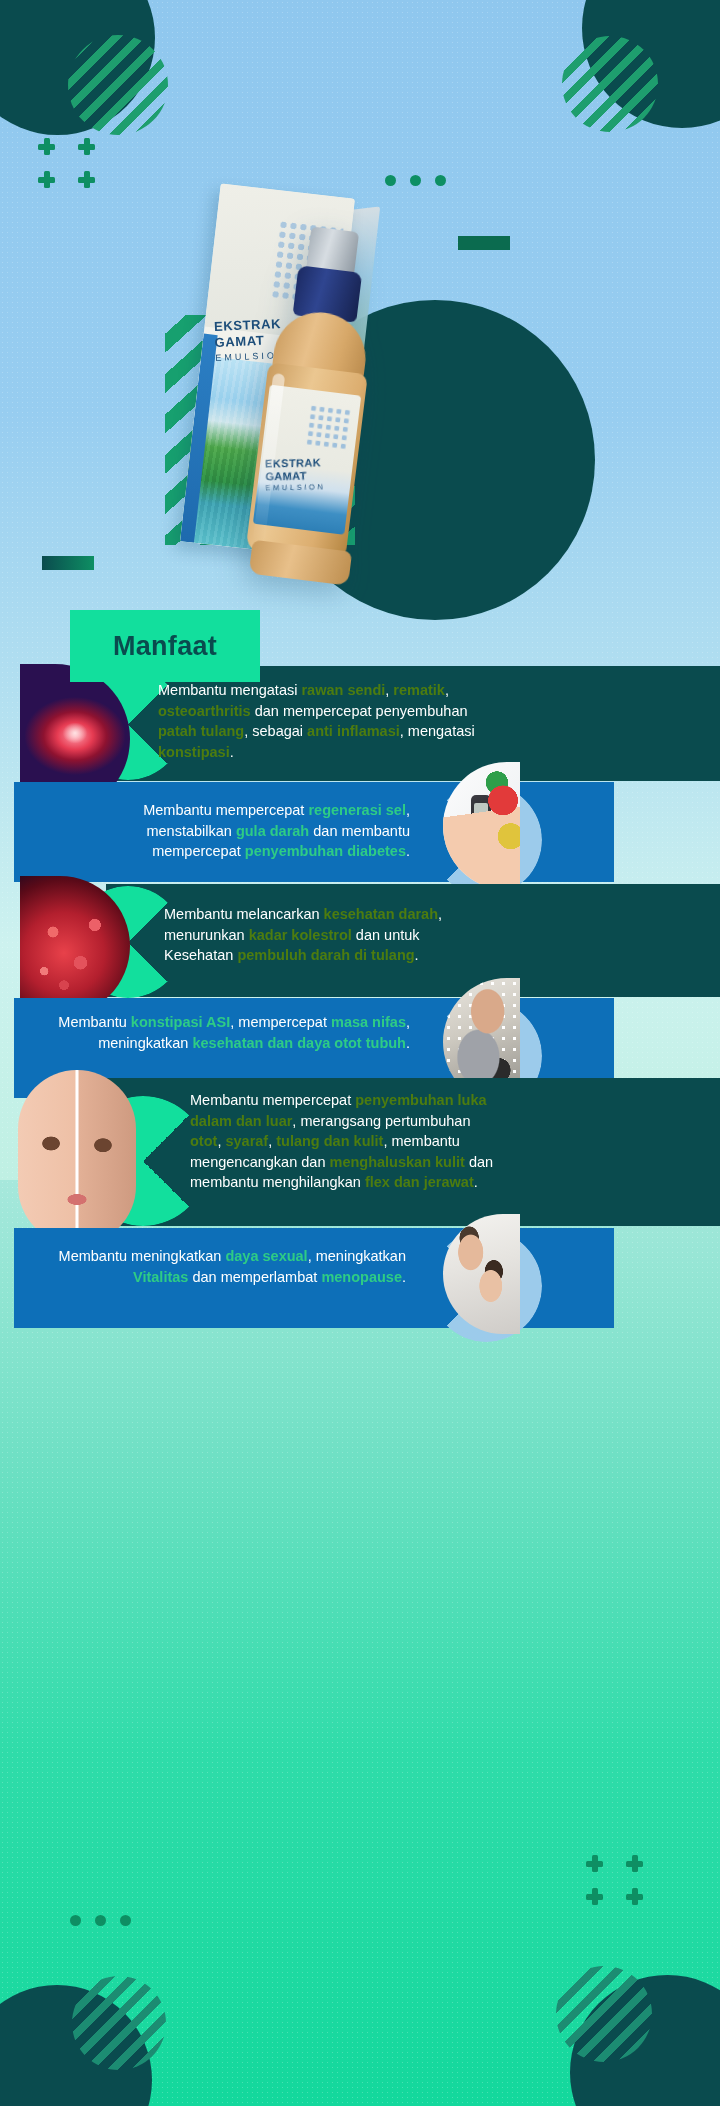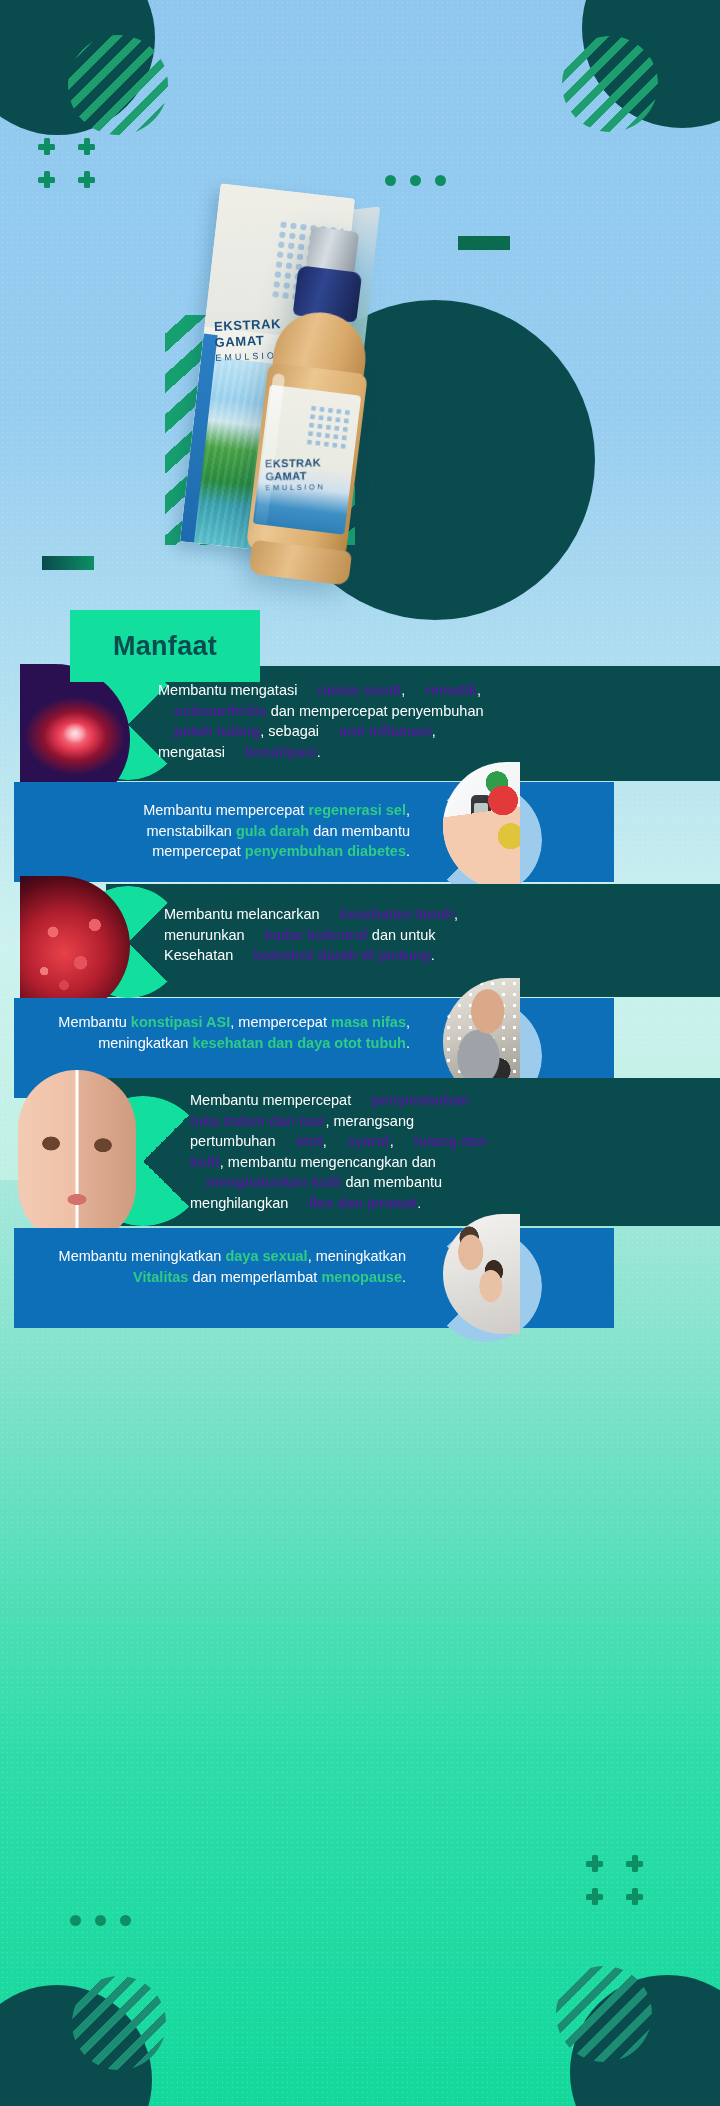--- a/index.html
+++ b/index.html
@@ -143,21 +143,21 @@
     position:absolute; width:112px; height:112px; border-radius:50%;
     background:#9CCBEB;
     -webkit-mask-image:conic-gradient(from 225deg at 50% 50%, transparent 0deg 90deg, #000 90deg 360deg);
             mask-image:conic-gradient(from 225deg at 50% 50%, transparent 0deg 90deg, #000 90deg 360deg);
   }
 
   .bene-txt { position:absolute; color:#ffffff; font-size:14.5px; line-height:1.42; font-weight:400; }
   .bene-txt.ta-l { text-align:left; }
   .bene-txt.ta-r { text-align:right; }
   .bene-txt b { font-weight:bold; }
-  .hl-blue { color:#4c1d95; font-weight:bold;margin-left:16px; }
+  .hl-blue { color:#4d7c0f; font-weight:bold; }
   .hl-green { color:#2ECC85; font-weight:bold; }
 
   
   .thumb { position:absolute; overflow:hidden; }
   .thumb.half-r { border-radius:0 100px 100px 0; }   
   .thumb.half-l { border-radius:100px 0 0 100px; }   
   .thumb.circ   { border-radius:50%; }
 
   
   .ph-knee   { background:
@@ -309,21 +309,21 @@
     <div class="thumb half-l ph-gluco" style="left:443px; top:762px; width:77px; height:128px;">
       <div class="dev"></div>
     </div>
     <div class="bene-txt ta-r" style="left:58px; top:800px; width:352px;">Membantu mempercepat <b class="hl-green">regenerasi sel</b>, menstabilkan <b class="hl-green">gula darah</b> dan membantu mempercepat <b class="hl-green">penyembuhan diabetes</b>.</div>
   </div>
 
   <div class="bene">
     <div class="bene-panel dark" style="left:106px; top:884px; width:614px; height:113px;"></div>
     <div class="pac-r" style="left:72px; top:886px;"></div>
     <div class="thumb half-r ph-blood" style="left:20px; top:876px; width:110px; height:140px;"></div>
-    <div class="bene-txt ta-l" style="left:164px; top:904px; width:320px;">Membantu melancarkan <b class="hl-blue">kesehatan darah</b>, menurunkan <b class="hl-blue">kadar kolestrol</b> dan untuk Kesehatan <b class="hl-blue">kolestrol darah di jantung</b>.</div>
+    <div class="bene-txt ta-l" style="left:164px; top:904px; width:320px;">Membantu melancarkan <b class="hl-blue">kesehatan darah</b>, menurunkan <b class="hl-blue">kadar kolestrol</b> dan untuk Kesehatan <b class="hl-blue">pembuluh darah di tulang</b>.</div>
   </div>
 
   <div class="bene">
     <div class="bene-panel blue" style="left:14px; top:998px; width:600px; height:100px;"></div>
     <div class="pac-l" style="left:430px; top:1000px;"></div>
     <div class="thumb half-l ph-mom" style="left:443px; top:978px; width:77px; height:128px;"></div>
     <div class="bene-txt ta-r" style="left:40px; top:1012px; width:370px;">Membantu <b class="hl-green">konstipasi ASI</b>, mempercepat <b class="hl-green">masa nifas</b>, meningkatkan <b class="hl-green">kesehatan dan daya otot tubuh</b>.</div>
   </div>
 
   <div class="bene">

